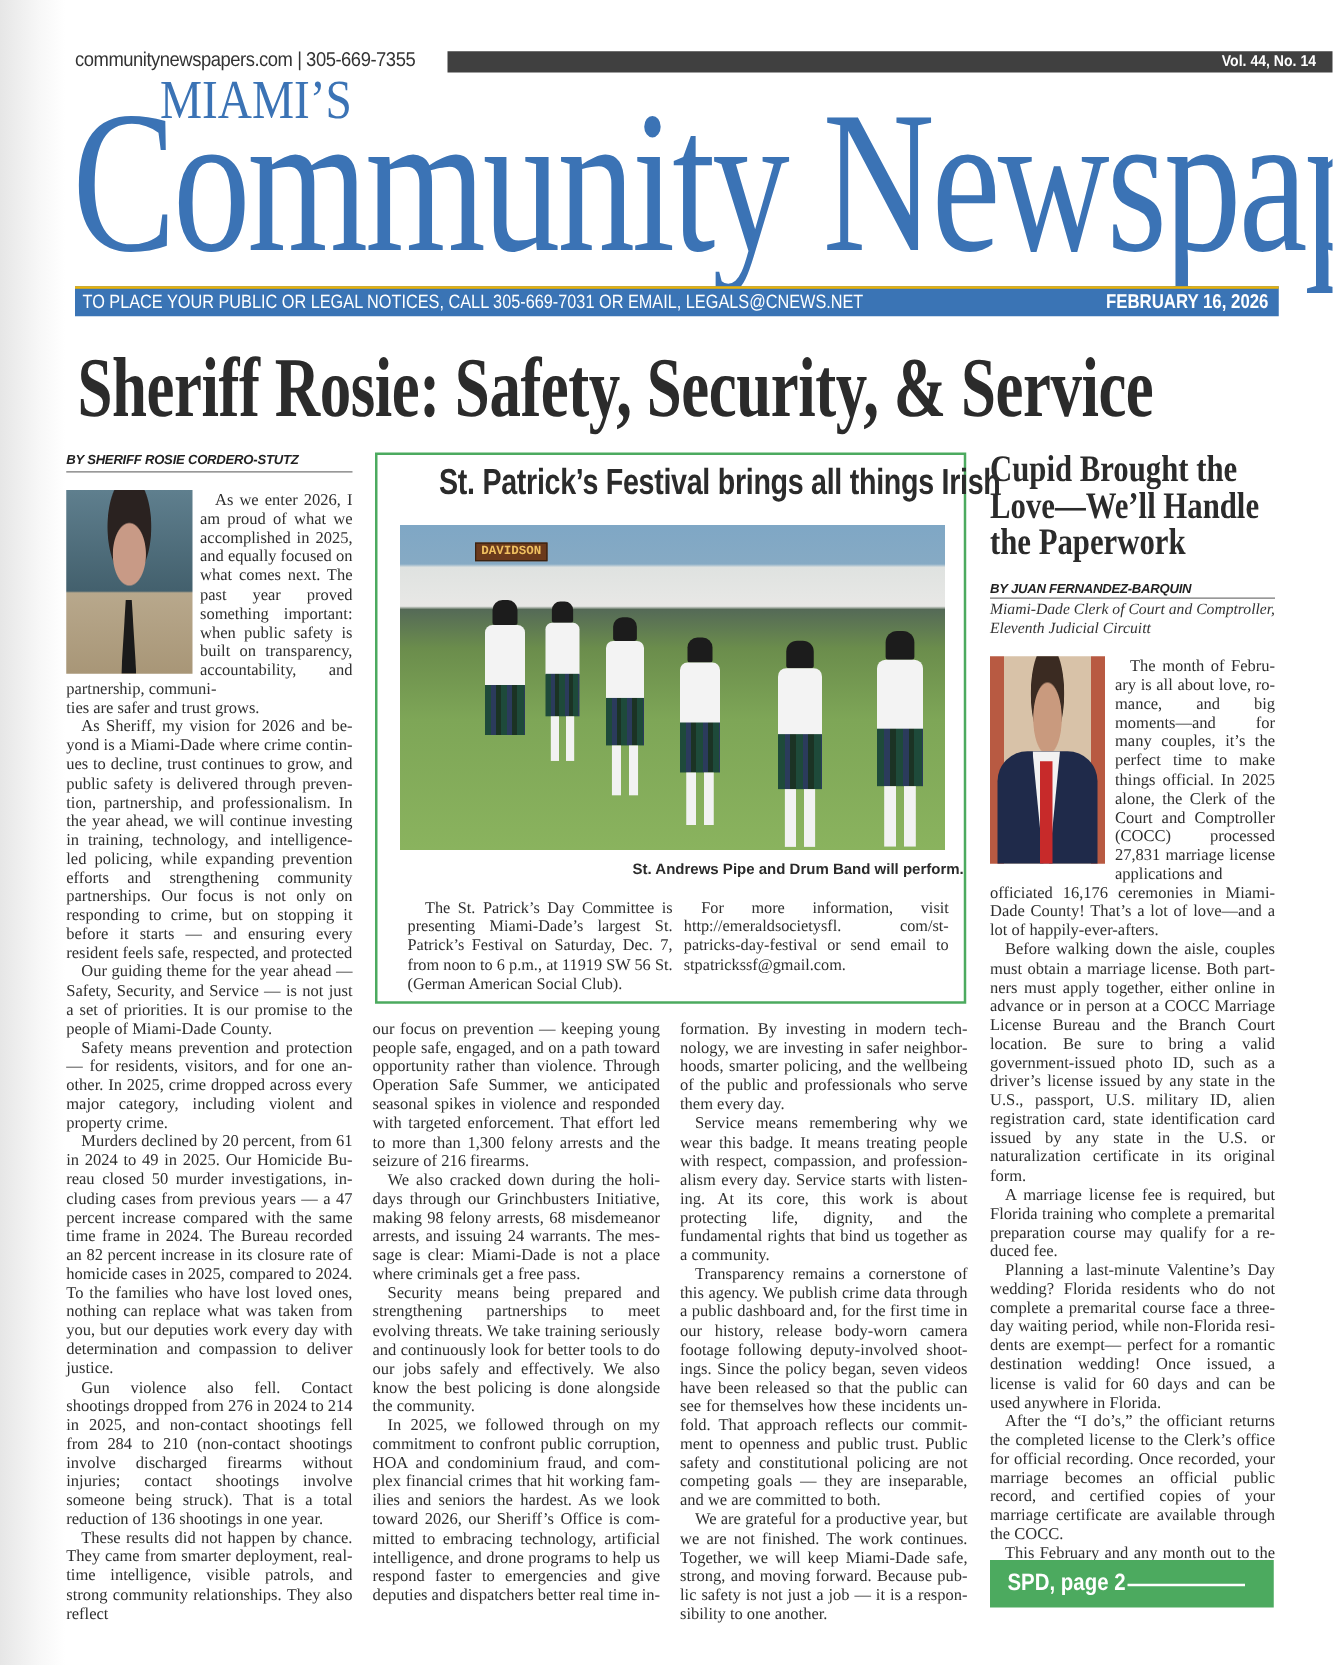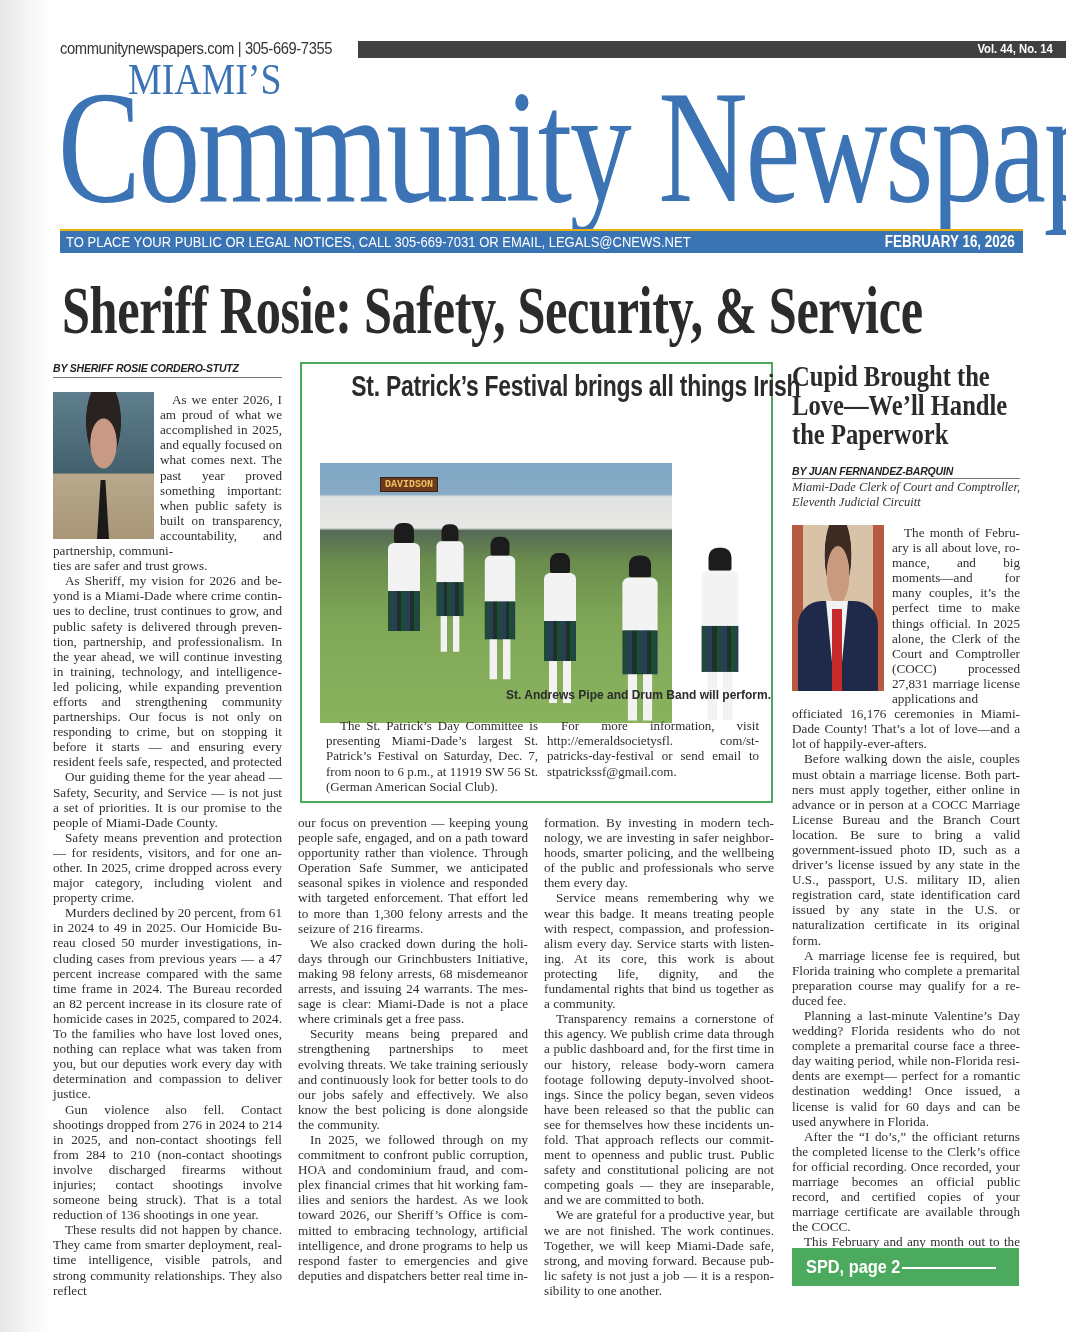--- a/index.html
+++ b/index.html
@@ -39,22 +39,22 @@
   .photo-sheriff { position: absolute; left: 53px; top: 393px; width: 101px; height: 147px;
     background: radial-gradient(ellipse at 50% 35%, #c89a86 0 18%, transparent 19%),
                 radial-gradient(ellipse at 50% 20%, #2a2220 0 24%, transparent 25%),
                 linear-gradient(#5f7f8e, #43606d 55%, #b8a88c 56%, #a89677); }
   .photo-sheriff .tie { position: absolute; left: 44px; top: 88px; width: 12px; height: 59px; background: #1a1a1a;
     clip-path: polygon(30% 0, 70% 0, 100% 100%, 0 100%); }
 
   .feature-box { position: absolute; left: 300px; top: 362px; width: 473px; height: 441px; border: 2px solid #4caa5f; }
   .feature-title { position: absolute; left: 0; width: 100%; top: 8px; text-align: center; font-family: "Liberation Sans", sans-serif;
     font-weight: bold; font-size: 29px; color: #2b2b2b; white-space: nowrap; transform: scaleX(0.79); line-height: 1; letter-spacing: -0.3px; }
-  .photo-festival { position: absolute; left: 18px; top: 56px; width: 352px; height: 260px;
-    background: linear-gradient(#7fa7c5 0, #86aac4 12%, #dfe2e0 13%, #e8e8e6 25%, #556a57 26%, #6b8d4c 38%, #7ea657 60%, #8ab35e 100%); margin-top: 43px; }
+  .photo-festival { position: absolute; left: 18px; top: 56px; width: 436px; height: 260px;
+    background: linear-gradient(#7fa7c5 0, #86aac4 12%, #dfe2e0 13%, #e8e8e6 25%, #556a57 26%, #6b8d4c 38%, #7ea657 60%, #8ab35e 100%); }
   .piper { position: absolute; bottom: 14px; width: 40px; height: 150px; }
   .piper .shirt { position: absolute; top: 20px; left: 4px; width: 32px; height: 50px; background: #f3f3f3; border-radius: 6px 6px 2px 2px; }
   .piper .hat { position: absolute; top: 0; left: 10px; width: 20px; height: 20px; background: #1c1c1c; border-radius: 8px 8px 2px 2px; }
   .piper .kilt { position: absolute; top: 68px; left: 4px; width: 32px; height: 40px;
     background: repeating-linear-gradient(90deg, #1e4a3a 0 5px, #2b3b5c 5px 9px, #1b3324 9px 13px); }
   .piper .legs { position: absolute; top: 108px; left: 9px; width: 22px; height: 42px;
     background: linear-gradient(90deg, #f2f2f2 0 8px, transparent 8px 14px, #f2f2f2 14px 22px); }
   .feature-caption { position: absolute; left: 0; width: 100%; top: 324px; text-align: right;
     font-family: "Liberation Sans", sans-serif; font-weight: bold; font-size: 12px; color: #2b2b2b; }
   .feature-col { position: absolute; top: 354px; width: 212px; font-size: 13px; line-height: 15.2px; text-align: justify; color: #2f2f2f; }

